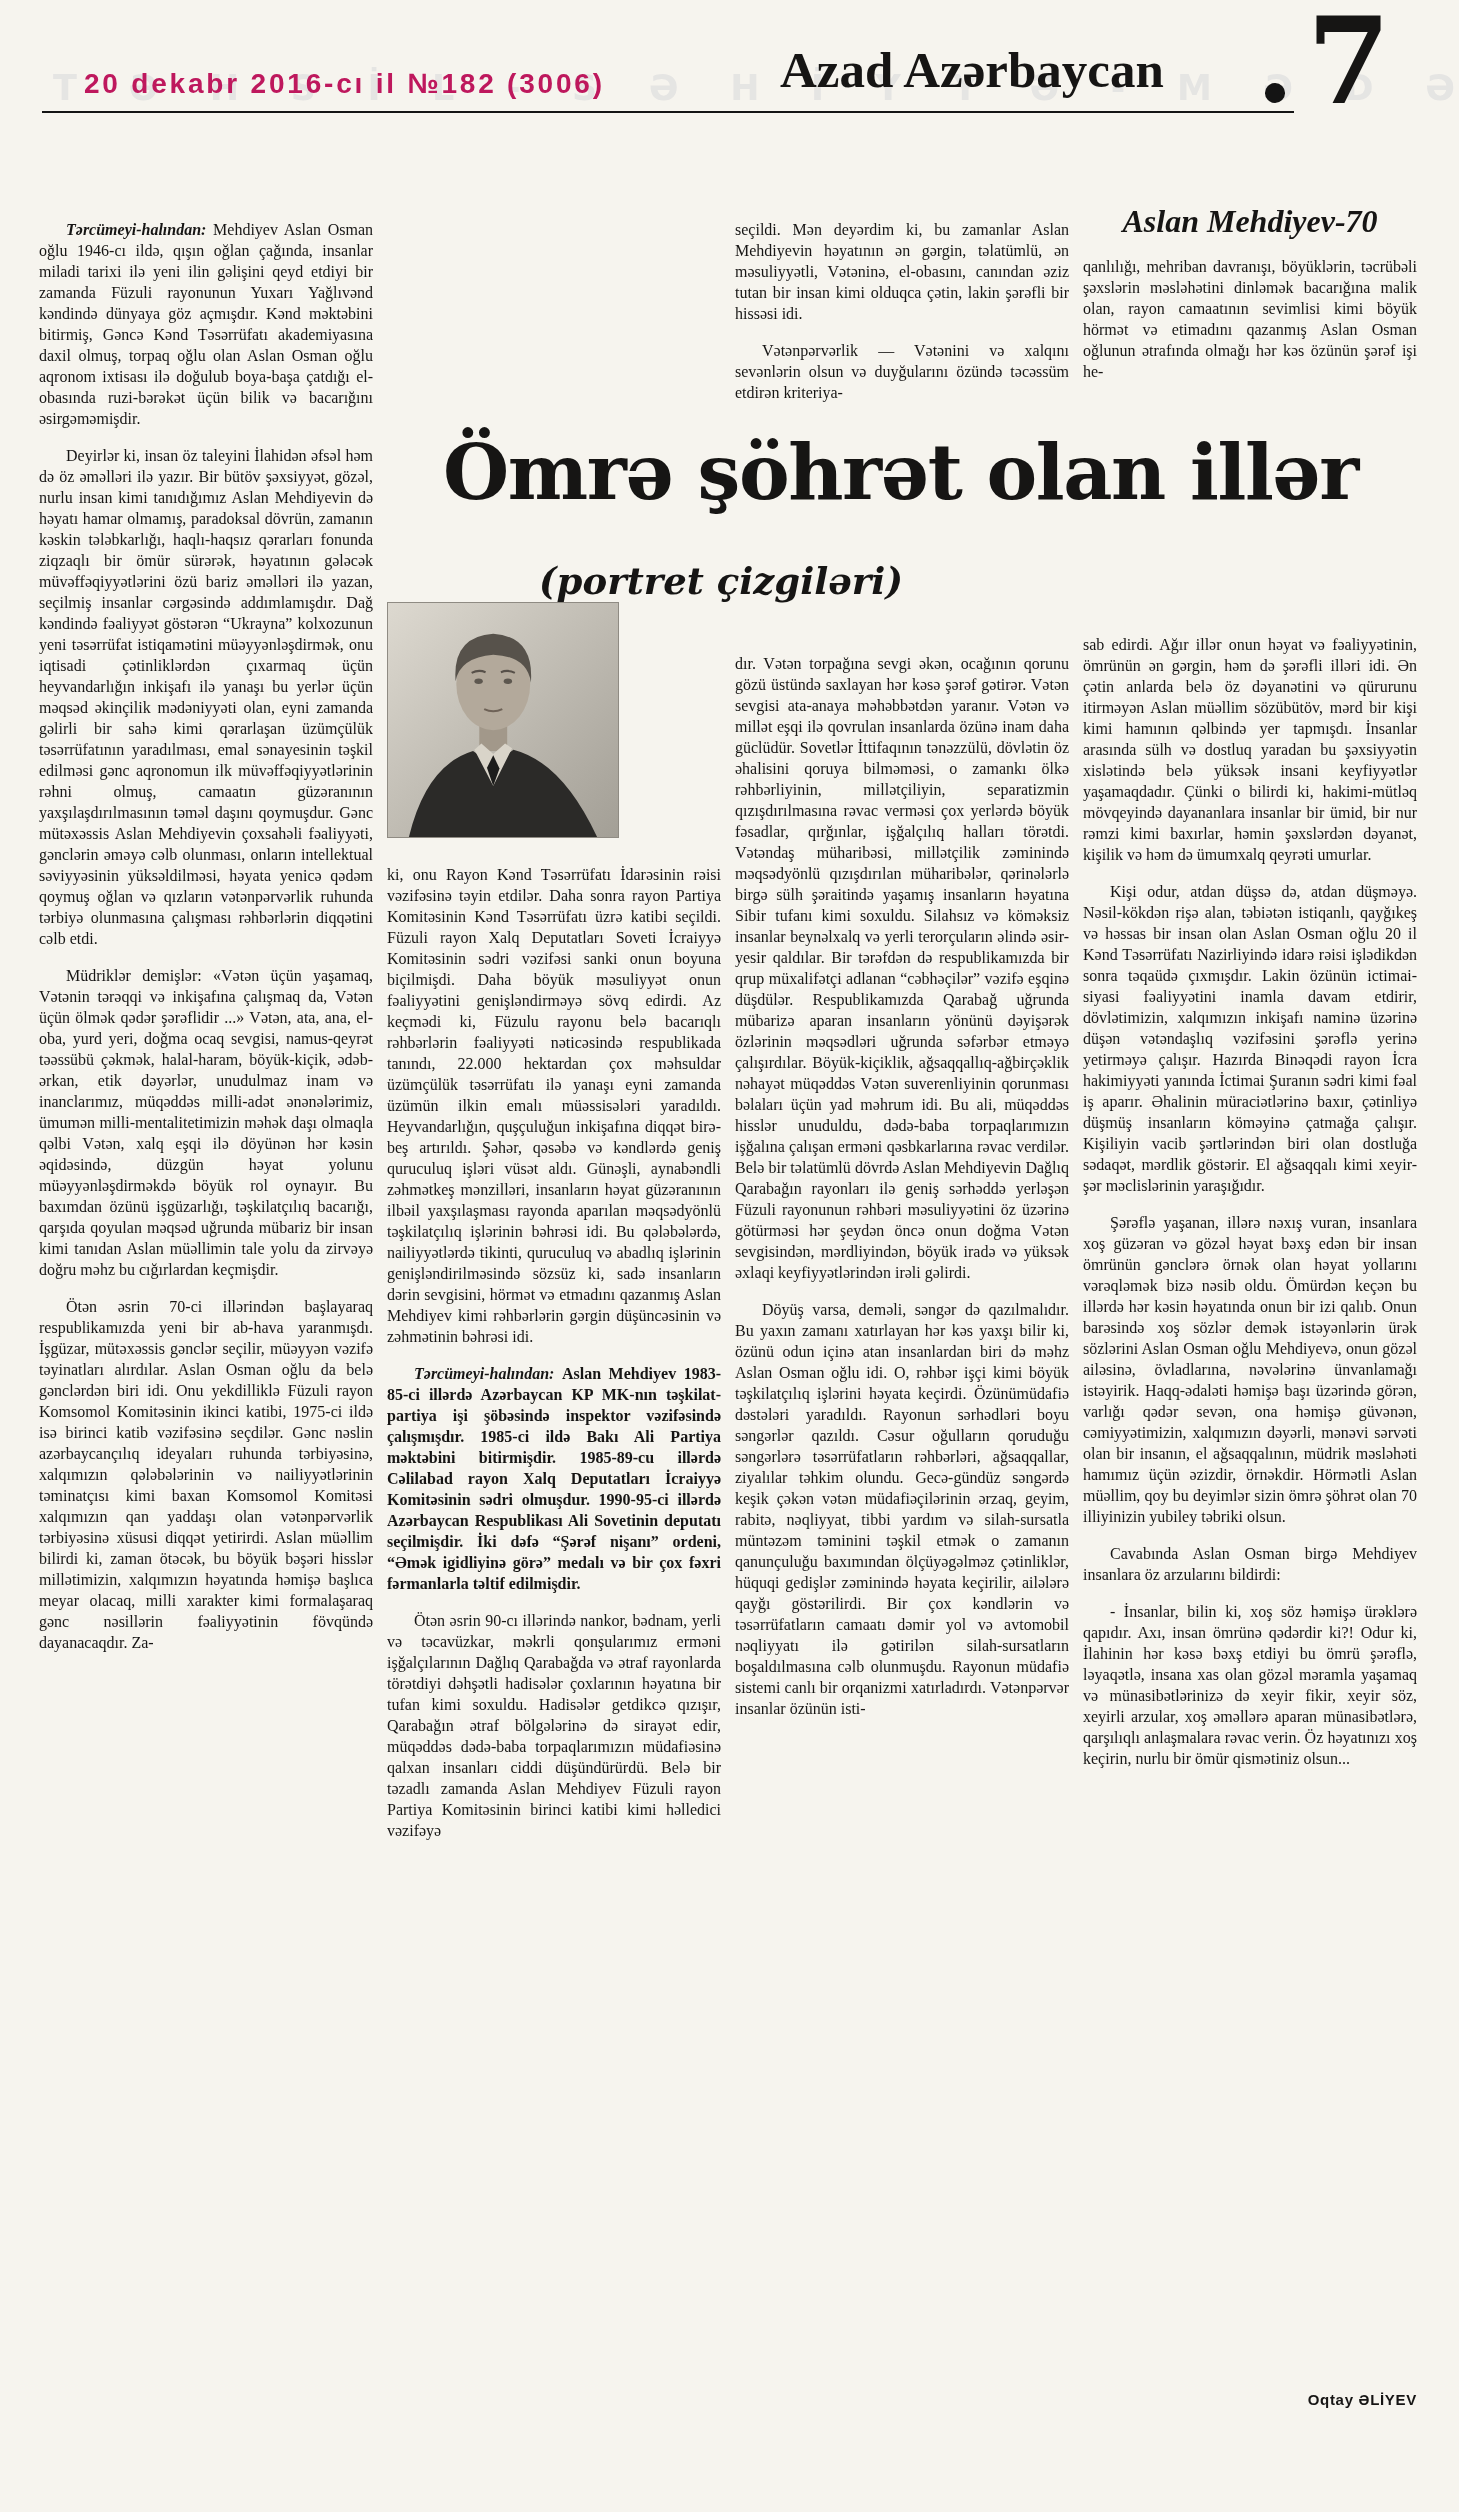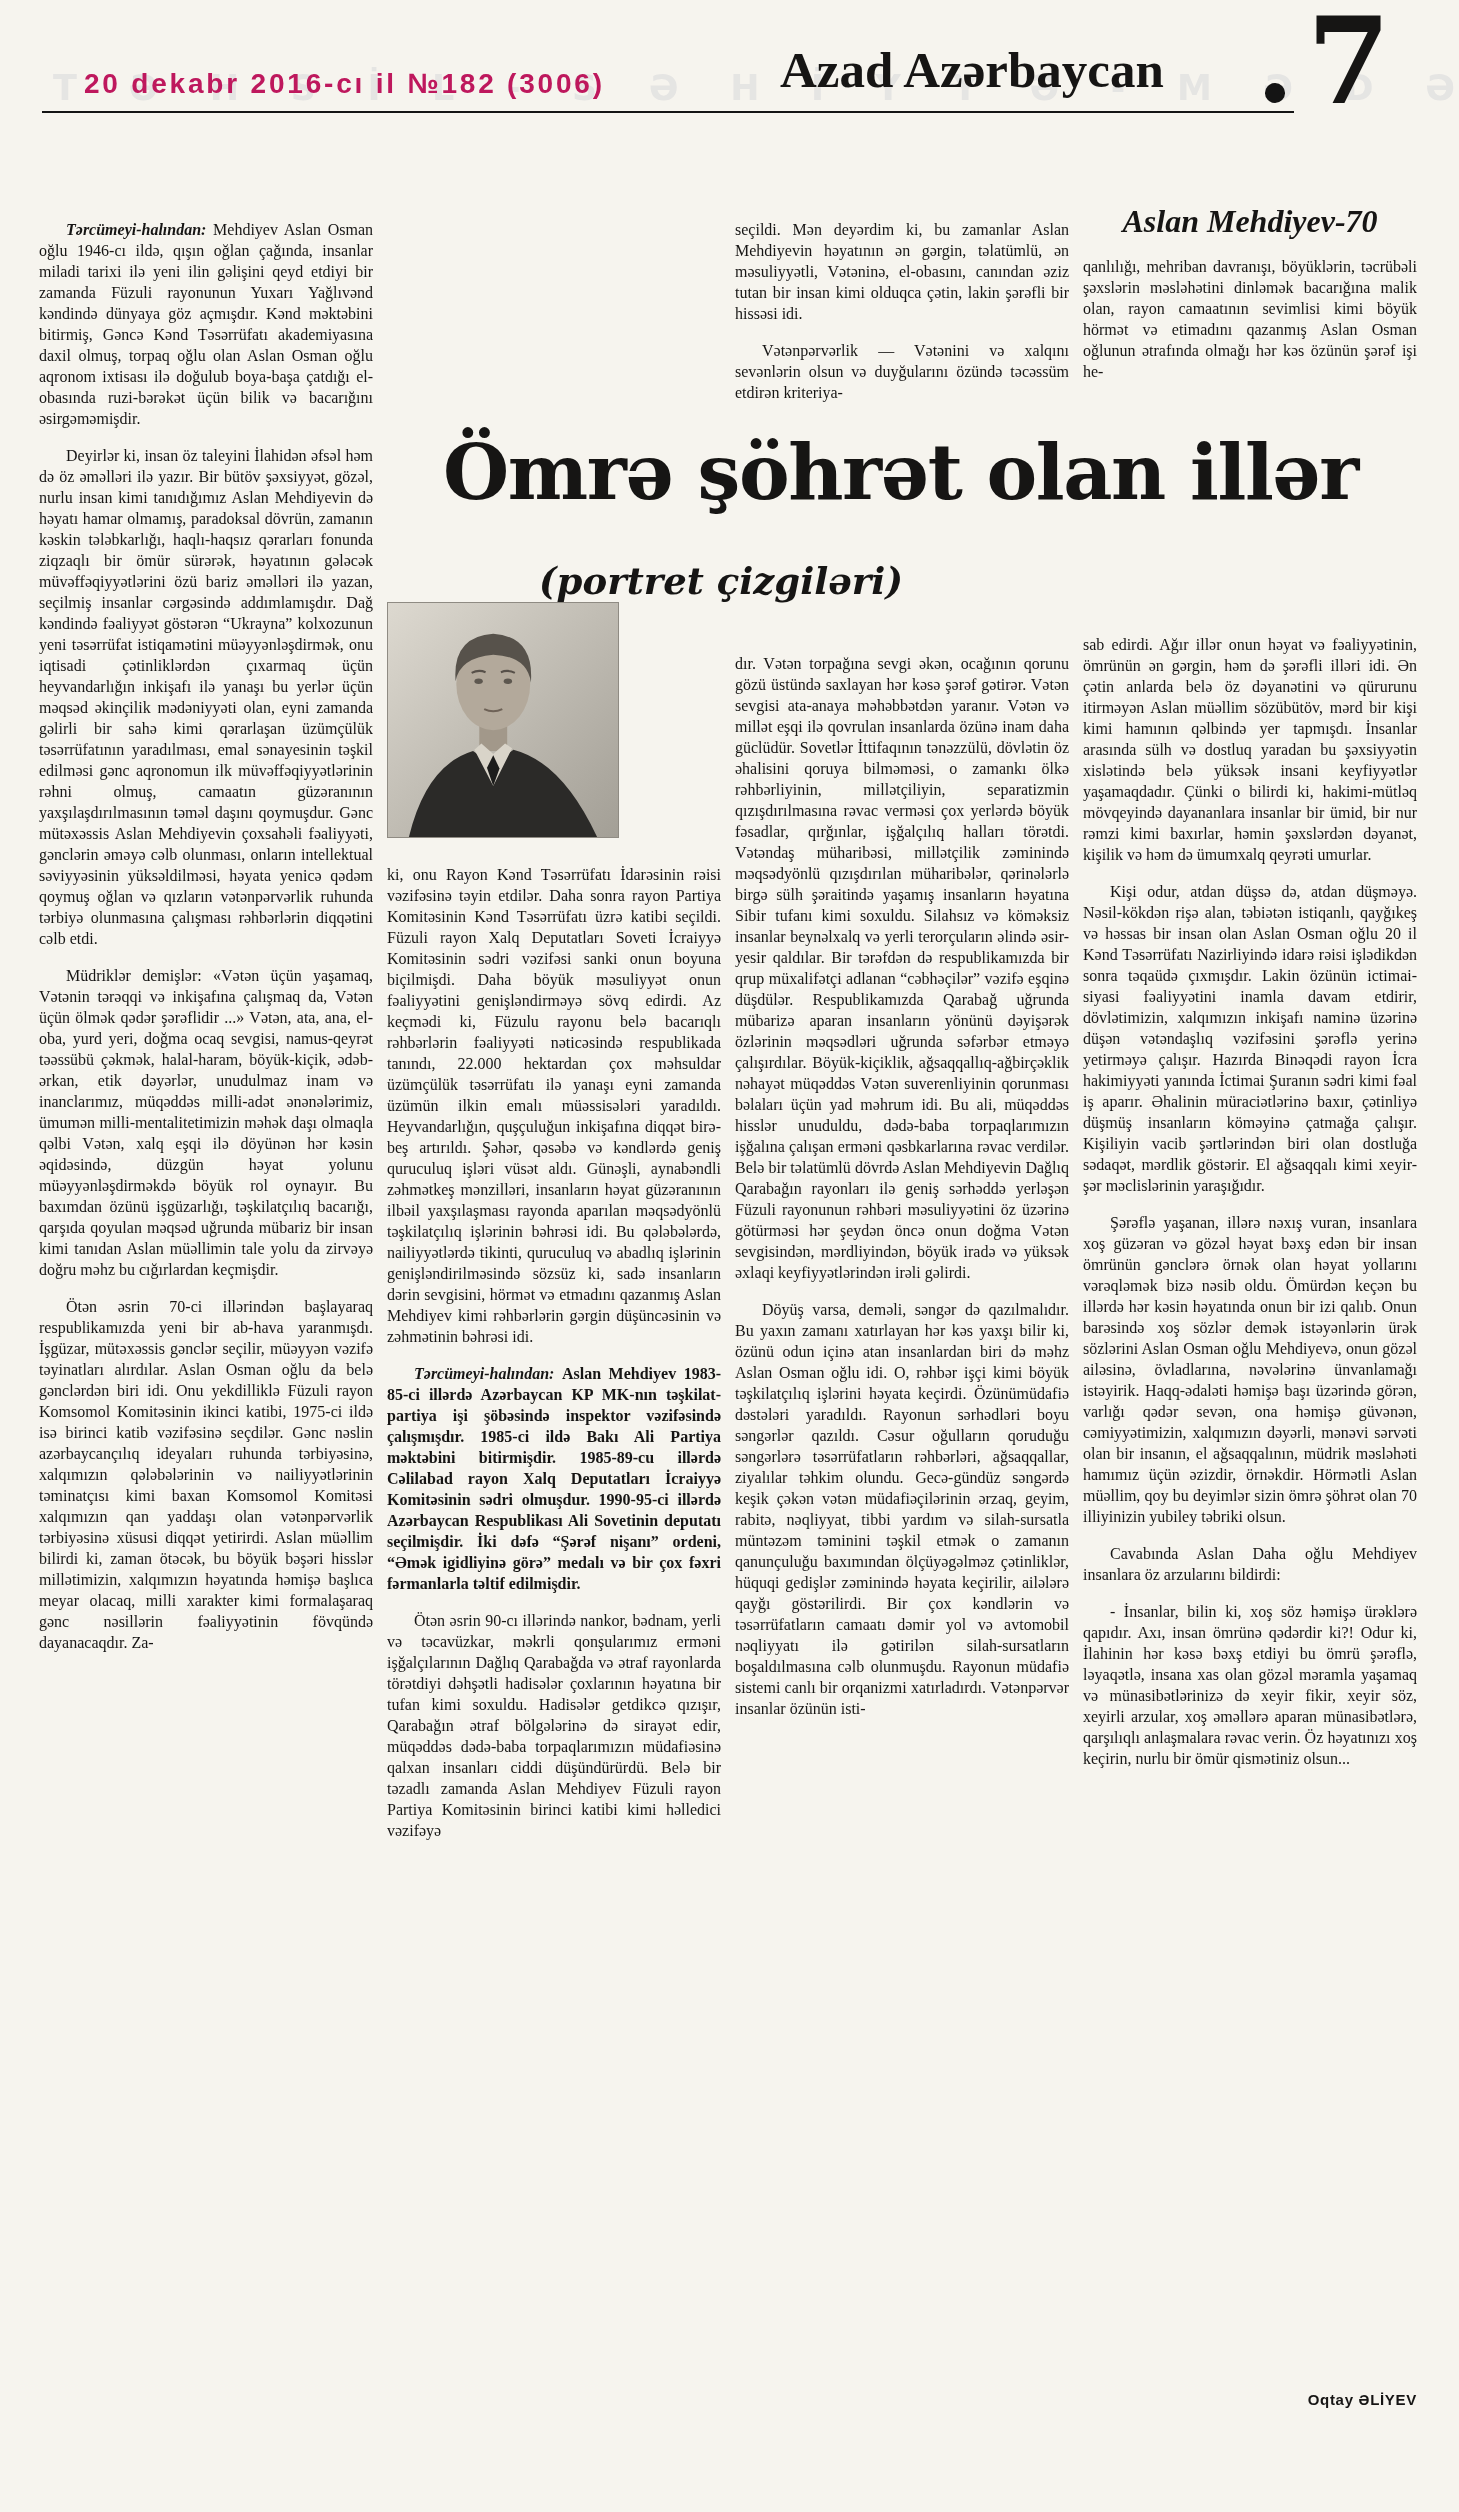--- a/index.html
+++ b/index.html
@@ -147,18 +147,18 @@
 
 <section class="col" style="left:735px; top:637px; height:1783px;">
     <p class="para noindent">dır. Vətən torpağına sevgi əkən, ocağının qorunu gözü üstündə saxlayan hər kəsə şərəf gətirər. Vətən sevgisi ata-anaya məhəbbətdən yaranır. Vətən və millət eşqi ilə qovrulan insanlarda özünə inam daha güclüdür. Sovetlər İttifaqının tənəzzülü, dövlətin öz əhalisini qoruya bilməməsi, o zamankı ölkə rəhbərliyinin, millətçiliyin, separatizmin qızışdırılmasına rəvac verməsi çox yerlərdə böyük fəsadlar, qırğınlar, işğalçılıq halları törətdi. Vətəndaş müharibəsi, millətçilik zəminində məqsədyönlü qızışdırılan müharibələr, qərinələrlə birgə sülh şəraitində yaşamış insanların həyatına Sibir tufanı kimi soxuldu. Silahsız və köməksiz insanlar beynəlxalq və yerli terorçuların əlində əsir-yesir qaldılar. Bir tərəfdən də respublikamızda bir qrup müxalifətçi adlanan “cəbhəçilər” vəzifə eşqinə düşdülər. Respublikamızda Qarabağ uğrunda mübarizə aparan insanların yönünü dəyişərək özlərinin məqsədləri uğrunda səfərbər etməyə çalışırdılar. Böyük-kiçiklik, ağsaqqallıq-ağbirçəklik nəhayət müqəddəs Vətən suverenliyinin qorunması bəlaları üçün yad məhrum idi. Bu ali, müqəddəs hisslər unuduldu, dədə-baba torpaqlarımızın işğalına çalışan erməni qəsbkarlarına rəvac verdilər. Belə bir təlatümlü dövrdə Aslan Mehdiyevin Dağlıq Qarabağın rayonları ilə geniş sərhəddə yerləşən Füzuli rayonunun rəhbəri məsuliyyətini öz üzərinə götürməsi hər şeydən öncə onun doğma Vətən sevgisindən, mərdliyindən, böyük iradə və yüksək əxlaqi keyfiyyətlərindən irəli gəlirdi.</p>
     <p class="para">Döyüş varsa, deməli, səngər də qazılmalıdır. Bu yaxın zamanı xatırlayan hər kəs yaxşı bilir ki, özünü odun içinə atan insanlardan biri də məhz Aslan Osman oğlu idi. O, rəhbər işçi kimi böyük təşkilatçılıq işlərini həyata keçirdi. Özünümüdafiə dəstələri yaradıldı. Rayonun sərhədləri boyu səngərlər qazıldı. Cəsur oğulların qoruduğu səngərlərə təsərrüfatların rəhbərləri, ağsaqqallar, ziyalılar təhkim olundu. Gecə-gündüz səngərdə keşik çəkən vətən müdafiəçilərinin ərzaq, geyim, rabitə, nəqliyyat, tibbi yardım və silah-sursatla müntəzəm təminini təşkil etmək o zamanın qanunçuluğu baxımından ölçüyəgəlməz çətinliklər, hüquqi gedişlər zəminində həyata keçirilir, ailələrə qayğı göstərilirdi. Bir çox kəndlərin və təsərrüfatların camaatı dəmir yol və avtomobil nəqliyyatı ilə gətirilən silah-sursatların boşaldılmasına cəlb olunmuşdu. Rayonun müdafiə sistemi canlı bir orqanizmi xatırladırdı. Vətənpərvər insanlar özünün isti-</p>
   </section>
 
 <section class="col" style="left:1083px; top:618px; height:1766px;">
     <p class="para noindent">sab edirdi. Ağır illər onun həyat və fəaliyyətinin, ömrünün ən gərgin, həm də şərəfli illəri idi. Ən çətin anlarda belə öz dəyanətini və qürurunu itirməyən Aslan müəllim sözübütöv, mərd bir kişi kimi hamının qəlbində yer tapmışdı. İnsanlar arasında sülh və dostluq yaradan bu şəxsiyyətin xislətində belə yüksək insani keyfiyyətlər yaşamaqdadır. Çünki o bilirdi ki, hakimi-mütləq mövqeyində dayananlara insanlar bir ümid, bir nur rəmzi kimi baxırlar, həmin şəxslərdən dəyanət, kişilik və həm də ümumxalq qeyrəti umurlar.</p>
     <p class="para">Kişi odur, atdan düşsə də, atdan düşməyə. Nəsil-kökdən rişə alan, təbiətən istiqanlı, qayğıkeş və həssas bir insan olan Aslan Osman oğlu 20 il Kənd Təsərrüfatı Nazirliyində idarə rəisi işlədikdən sonra təqaüdə çıxmışdır. Lakin özünün ictimai-siyasi fəaliyyətini inamla davam etdirir, dövlətimizin, xalqımızın inkişafı naminə üzərinə düşən vətəndaşlıq vəzifəsini şərəflə yerinə yetirməyə çalışır. Hazırda Binəqədi rayon İcra hakimiyyəti yanında İctimai Şuranın sədri kimi fəal iş aparır. Əhalinin müraciətlərinə baxır, çətinliyə düşmüş insanların köməyinə çatmağa çalışır. Kişiliyin vacib şərtlərindən biri olan dostluğa sədaqət, mərdlik göstərir. El ağsaqqalı kimi xeyir-şər məclislərinin yaraşığıdır.</p>
     <p class="para">Şərəflə yaşanan, illərə nəxış vuran, insanlara xoş güzəran və gözəl həyat bəxş edən bir insan ömrünün gənclərə örnək olan həyat yollarını vərəqləmək bizə nəsib oldu. Ömürdən keçən bu illərdə hər kəsin həyatında onun bir izi qalıb. Onun barəsində xoş sözlər demək istəyənlərin ürək sözlərini Aslan Osman oğlu Mehdiyevə, onun gözəl ailəsinə, övladlarına, nəvələrinə ünvanlamağı istəyirik. Haqq-ədaləti həmişə başı üzərində görən, varlığı qədər sevən, ona həmişə güvənən, cəmiyyətimizin, xalqımızın dəyərli, mənəvi sərvəti olan bir insanın, el ağsaqqalının, müdrik məsləhəti hamımız üçün əzizdir, örnəkdir. Hörmətli Aslan müəllim, qoy bu deyimlər sizin ömrə şöhrət olan 70 illiyinizin yubiley təbriki olsun.</p>
-    <p class="para">Cavabında Aslan Daha oğlu Mehdiyev insanlara öz arzularını bildirdi:</p>
+    <p class="para">Cavabında Aslan Osman birgə Mehdiyev insanlara öz arzularını bildirdi:</p>
     <p class="para">- İnsanlar, bilin ki, xoş söz həmişə ürəklərə qapıdır. Axı, insan ömrünə qədərdir ki?! Odur ki, İlahinin hər kəsə bəxş etdiyi bu ömrü şərəflə, ləyaqətlə, insana xas olan gözəl məramla yaşamaq və münasibətlərinizə də xeyir fikir, xeyir söz, xeyirli arzular, xoş əməllərə aparan münasibətlərə, qarşılıqlı anlaşmalara rəvac verin. Öz həyatınızı xoş keçirin, nurlu bir ömür qismətiniz olsun...</p>
   </section>
 
 <div class="signature">Oqtay ƏLİYEV</div>
 
 
 </body></html>

